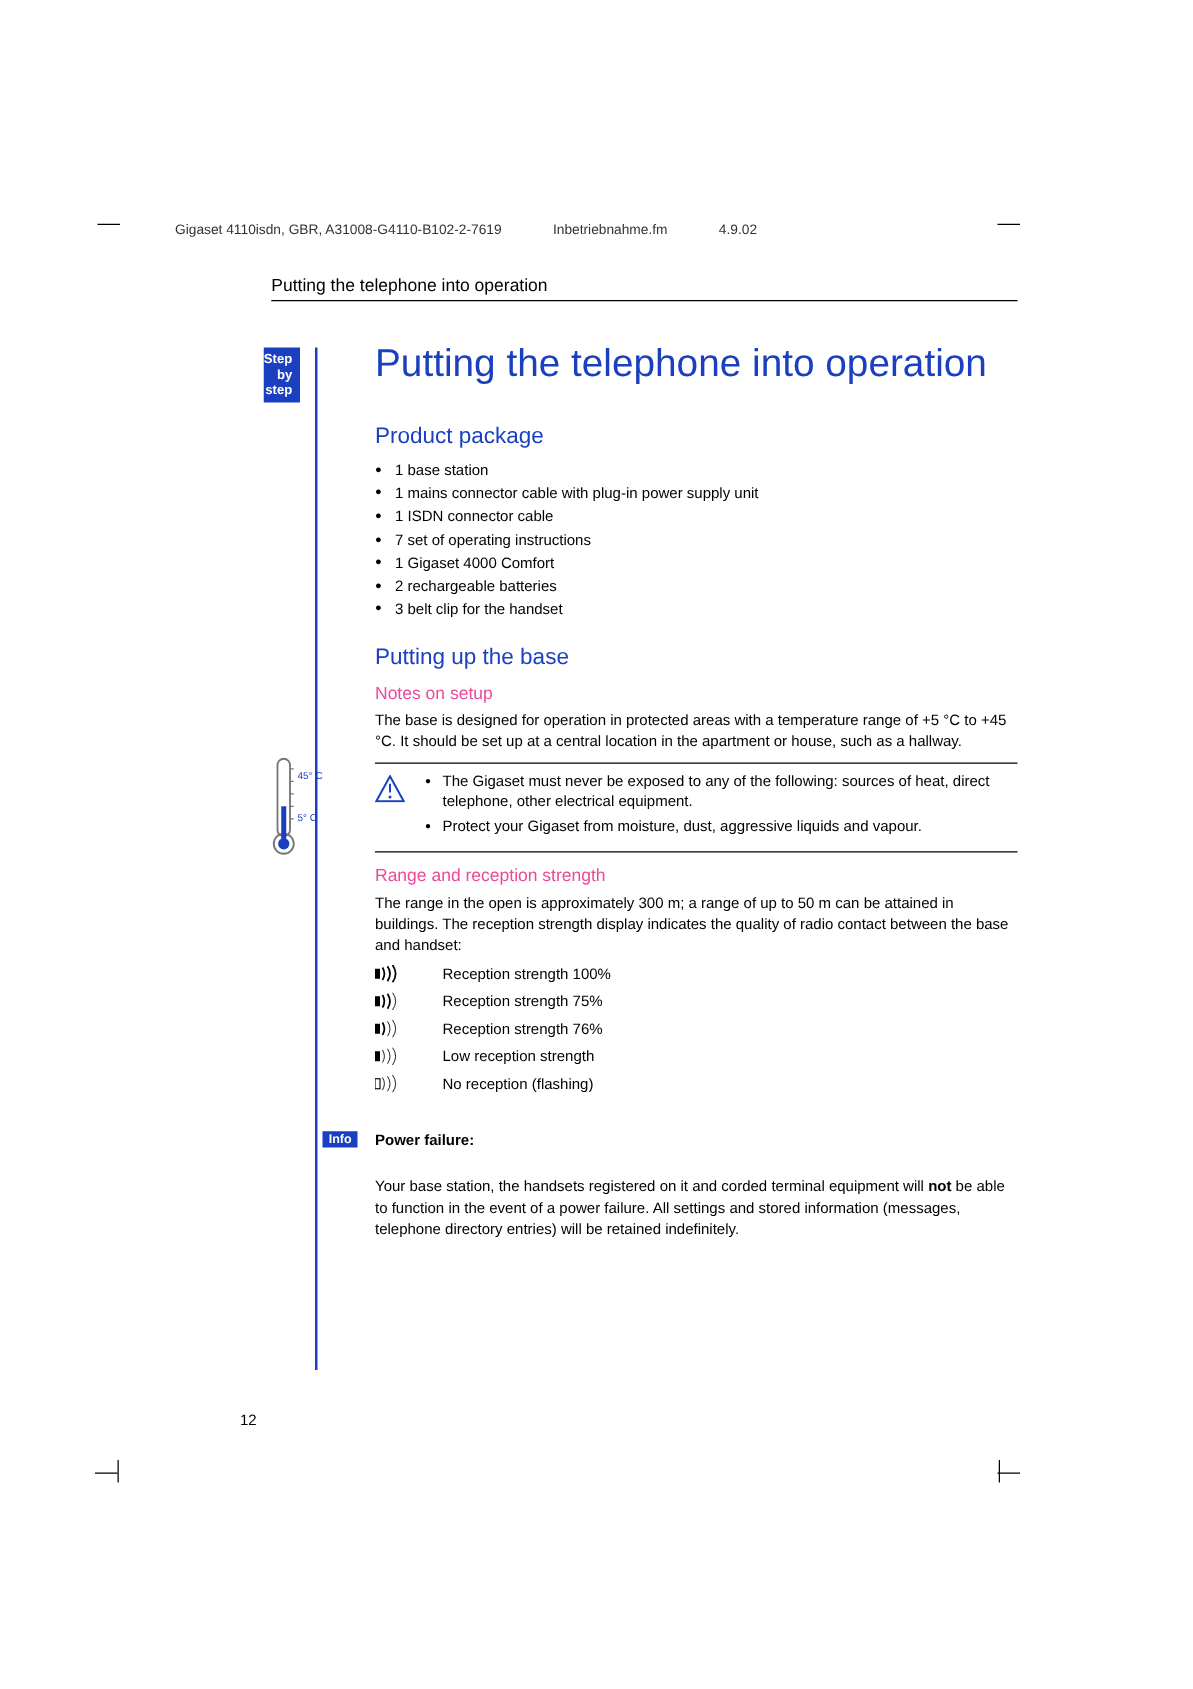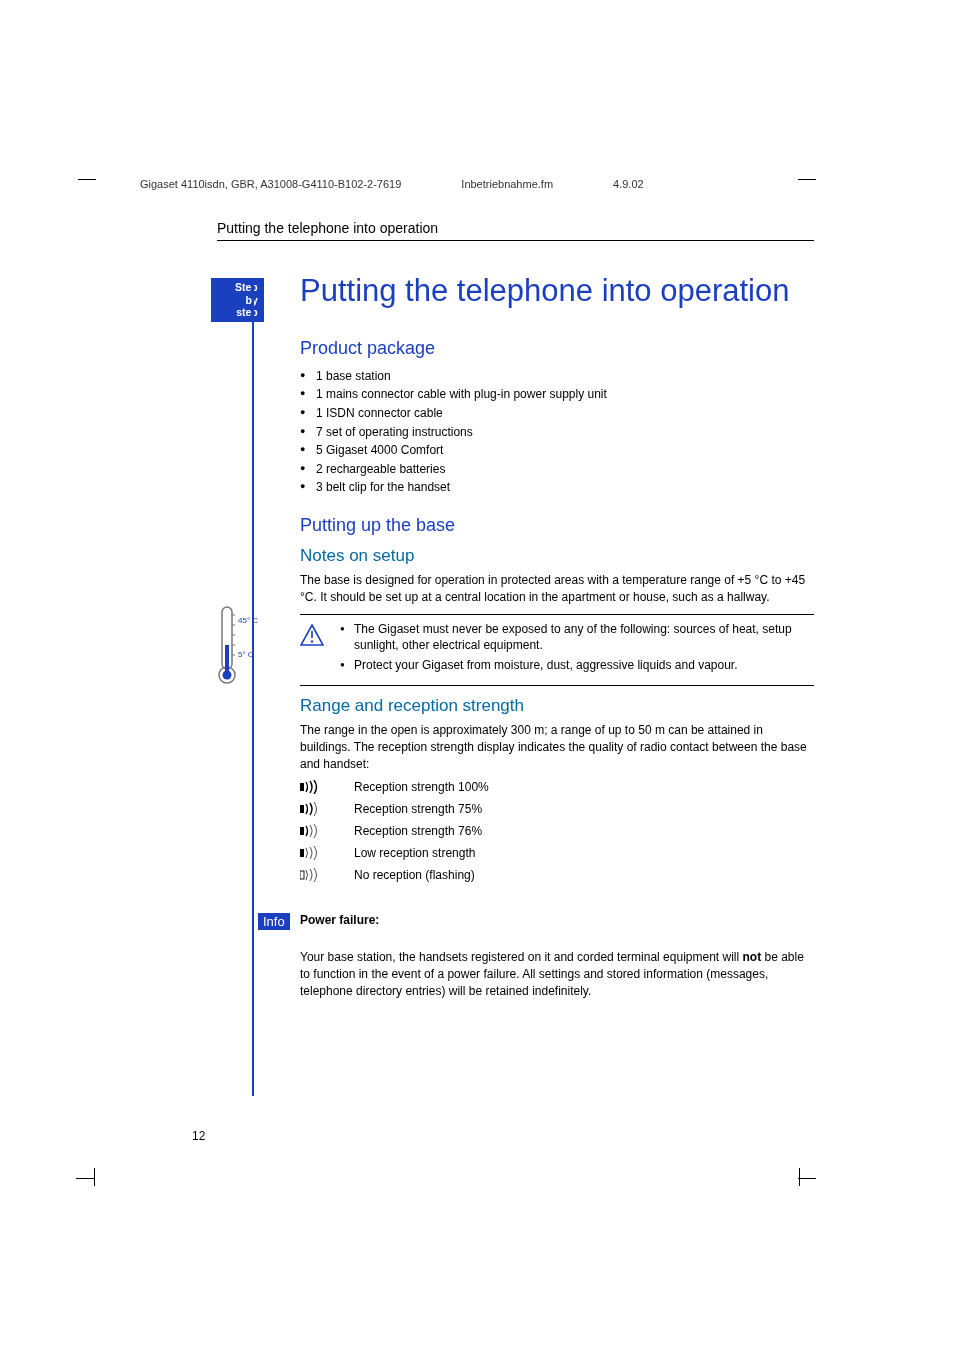--- a/index.html
+++ b/index.html
@@ -15,41 +15,41 @@
     .crop-h { height: 1px; width: 18px; }
     .crop-v { width: 1px; height: 18px; }
     .header-line {
       position: absolute;
       left: 140px;
       right: 140px;
       top: 178px;
       font-size: 11px;
       color: #333;
       display: flex;
-      gap: 60px;
+      gap: 41px;
     }
     .section-header {
       position: absolute;
       left: 217px;
       right: 140px;
       top: 220px;
       border-bottom: 1px solid #000;
       padding-bottom: 4px;
       font-size: 14px;
     }
     .sidebar-tag {
       position: absolute;
       left: 211px;
       top: 278px;
       background: #1a3fbf;
       color: #fff;
       font-size: 10.5px;
       font-weight: bold;
       text-align: right;
-      padding: 3px 6px 3px 24px;
+      padding: 3px 6px 3px 0;
       line-height: 1.2;
     }
     .sidebar-rule {
       position: absolute;
       left: 252px;
       top: 278px;
       width: 2px;
       background: #1a3fbf;
     }
     .content {
@@ -65,22 +65,22 @@
       line-height: 1.35;
       margin-bottom: 26px;
     }
     h2 {
       color: #1a3fbf;
       font-size: 18px;
       font-weight: normal;
       margin-bottom: 8px;
     }
     h3 {
-      color: #0369a1;
-      font-size: 17px;
+      color: #ec4899;
+      font-size: 14px;
       font-weight: normal;
       margin-top: 10px;
       margin-bottom: 6px;
     }
     ul.pkg { list-style: none; margin-bottom: 18px; }
     ul.pkg li { font-size: 12px; line-height: 1.55; padding-left: 16px; position: relative; }
     ul.pkg li::before { content: "●"; position: absolute; left: 0; font-size: 9px; top: 2px; }
     p.body { font-size: 12px; line-height: 1.4; margin-bottom: 8px; }
     .caution-box {
       border-top: 1px solid #000;
@@ -93,22 +93,22 @@
     .caution-icon { flex: 0 0 26px; display:flex; align-items:flex-start; padding-top:3px; }
     .caution-list { list-style: none; }
     .caution-list li { font-size: 12px; line-height: 1.4; padding-left: 14px; position: relative; margin-bottom: 3px; }
     .caution-list li::before { content: "●"; position: absolute; left: 0; font-size: 8px; top: 2px; }
     .signal-row { display: flex; margin: 5px 0; font-size: 12px; }
     .signal-icon { width: 54px; flex: 0 0 54px; }
     .info-tag {
       position: absolute;
       background: #1a3fbf;
       color: #fff;
-      font-size: 13px;
-      font-weight: normal;
+      font-size: 10px;
+      font-weight: bold;
       padding: 1px 5px;
     }
     .info-block .title { font-size: 12px; font-weight: bold; margin-bottom: 22px; }
     .info-block p { font-size: 12px; line-height: 1.4; }
     .page-num {
       position: absolute;
       left: 192px;
       bottom: 208px;
       font-size: 12px;
     }
@@ -163,39 +163,39 @@
 
 <div class="content">
   <h1>Putting the telephone into operation</h1>
 
   <h2>Product package</h2>
   <ul class="pkg">
     <li>1 base station</li>
     <li>1 mains connector cable with plug-in power supply unit</li>
     <li>1 ISDN connector cable</li>
     <li>7 set of operating instructions</li>
-    <li>5 Gigaset 4000 Comfort</li>
+    <li>1 Gigaset 4000 Comfort</li>
     <li>2 rechargeable batteries</li>
     <li>3 belt clip for the handset</li>
   </ul>
 
   <h2>Putting up the base</h2>
   <h3>Notes on setup</h3>
   <p class="body">The base is designed for operation in protected areas with a temperature range of +5 °C to +45 °C. It should be set up at a central location in the apartment or house, such as a hallway.</p>
 
   <div class="caution-box">
     <div class="caution-icon">
       <svg width="24" height="22" viewBox="0 0 24 22">
         <polygon points="12,1 23,21 1,21" fill="none" stroke="#1a3fbf" stroke-width="1.6"></polygon>
         <line x1="12" y1="7" x2="12" y2="14" stroke="#1a3fbf" stroke-width="1.6"></line>
         <circle cx="12" cy="17.5" r="1.2" fill="#1a3fbf"></circle>
       </svg>
     </div>
     <ul class="caution-list">
-      <li>The Gigaset must never be exposed to any of the following: sources of heat, setup sunlight, other electrical equipment.</li>
+      <li>The Gigaset must never be exposed to any of the following: sources of heat, direct telephone, other electrical equipment.</li>
       <li>Protect your Gigaset from moisture, dust, aggressive liquids and vapour.</li>
     </ul>
   </div>
 
   <h3>Range and reception strength</h3>
   <p class="body">The range in the open is approximately 300 m; a range of up to 50 m can be attained in buildings. The reception strength display indicates the quality of radio contact between the base and handset:</p>
 
   <div>
     <div class="signal-row">
       <span class="signal-icon">

